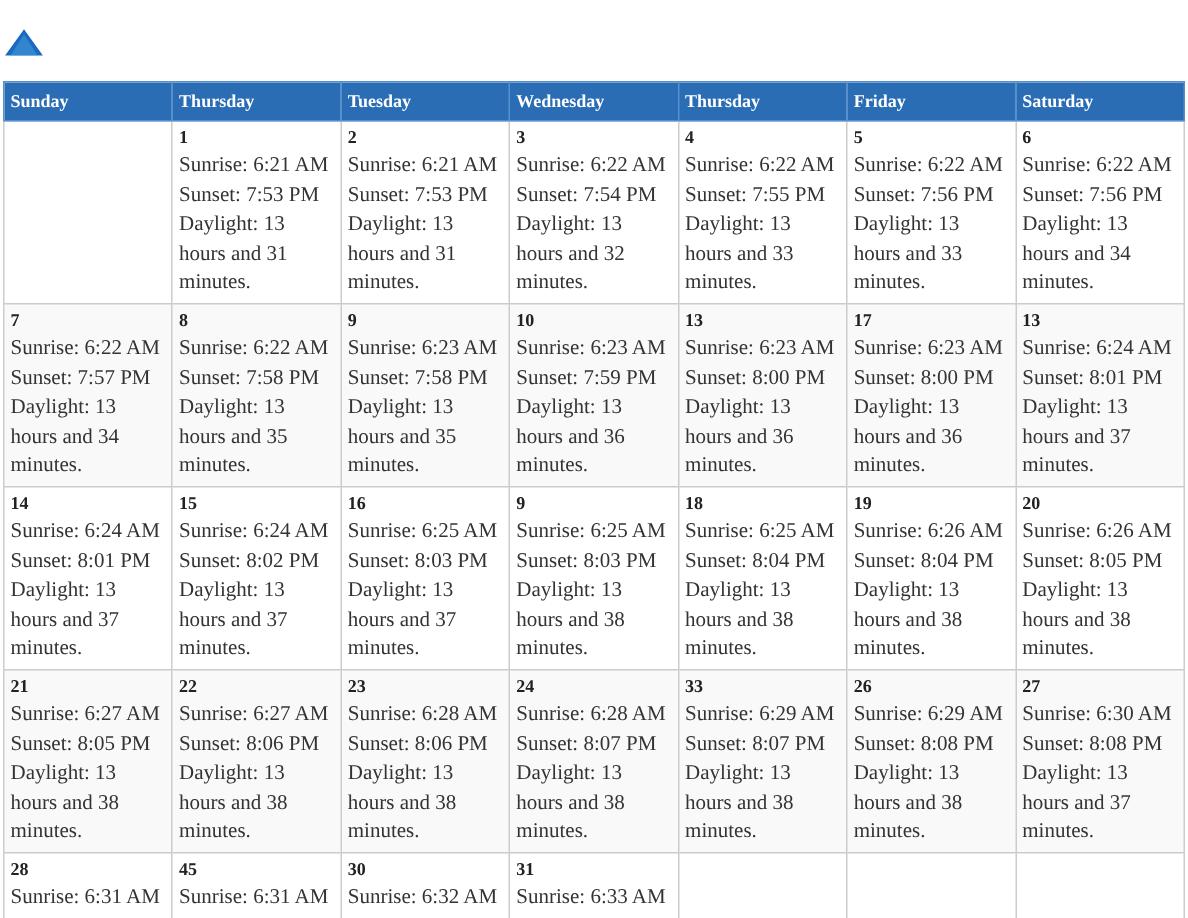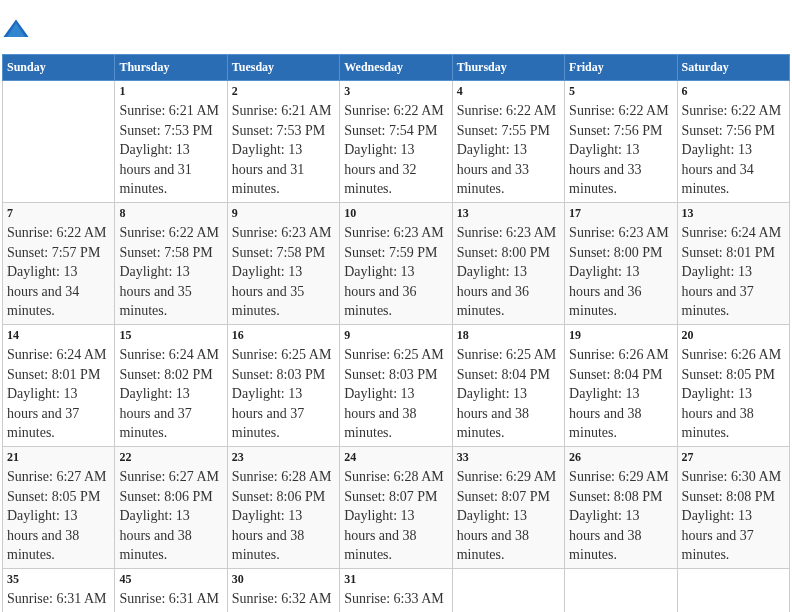--- a/index.html
+++ b/index.html
@@ -303,21 +303,21 @@
           </td>
           <td>
             <span class="day-number">27</span>
             <div class="day-info" style="white-space: pre-line;">Sunrise: 6:30 AM
 Sunset: 8:08 PM
 Daylight: 13 hours and 37 minutes.</div>
           </td>
         </tr>
         <tr>
           <td>
-            <span class="day-number">35</span>
+            <span class="day-number">28</span>
             <div class="day-info" style="white-space: pre-line;">Sunrise: 6:31 AM
 Sunset: 8:08 PM
 Daylight: 13 hours and 37 minutes.</div>
           </td>
           <td>
             <span class="day-number">45</span>
             <div class="day-info" style="white-space: pre-line;">Sunrise: 6:31 AM
 Sunset: 8:09 PM
 Daylight: 13 hours and 37 minutes.</div>
           </td>

